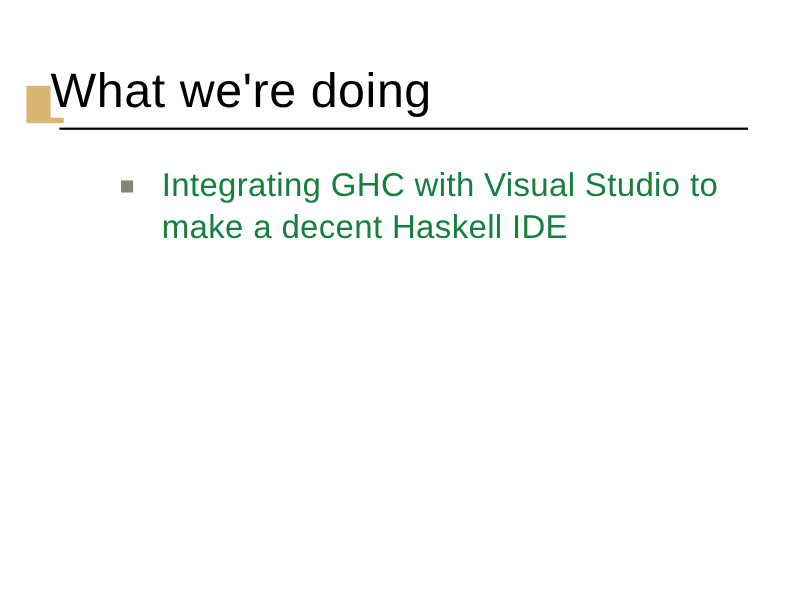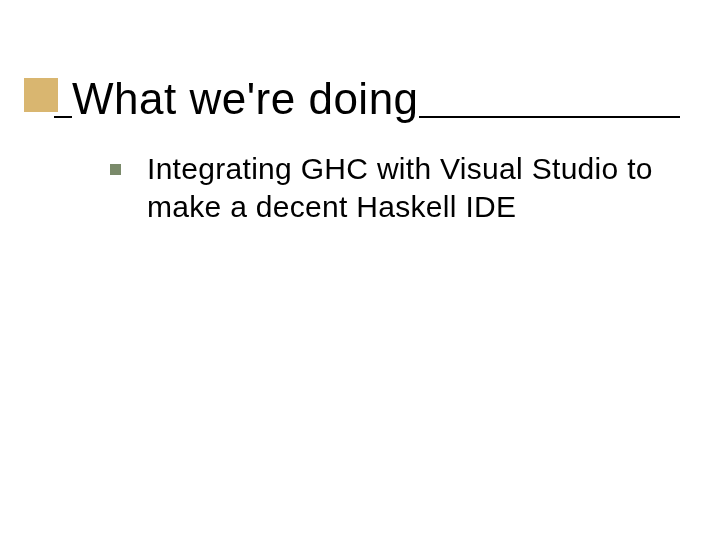--- a/index.html
+++ b/index.html
@@ -19,23 +19,22 @@
       position: absolute;
       top: 78px;
       left: 24px;
       width: 34px;
       height: 34px;
       background: #d9b670;
     }
     .title-wrap {
       position: absolute;
       top: 58px;
-      left: 72px;
+      left: 46px;
       right: 30px;
-      margin-top: 16px;
     }
     .title-text {
       font-size: 44px;
       font-weight: 400;
       color: #000000;
       background: #ffffff;
       display: inline;
       letter-spacing: 0.5px;
     }
     .title-underline {
@@ -62,21 +61,21 @@
       width: 11px;
       height: 11px;
       background: #7a8a6a;
       flex-shrink: 0;
       margin-top: 14px;
       margin-right: 26px;
     }
     .bullet-text {
       font-size: 30px;
       line-height: 1.28;
-      color: #000000;
+      color: #15803d;
       letter-spacing: 0.3px;
     }
   </style>
 </head>
 <body>
 
 <div class="accent-box"></div>
 <div class="title-underline"></div>
 
 <div class="title-wrap">

